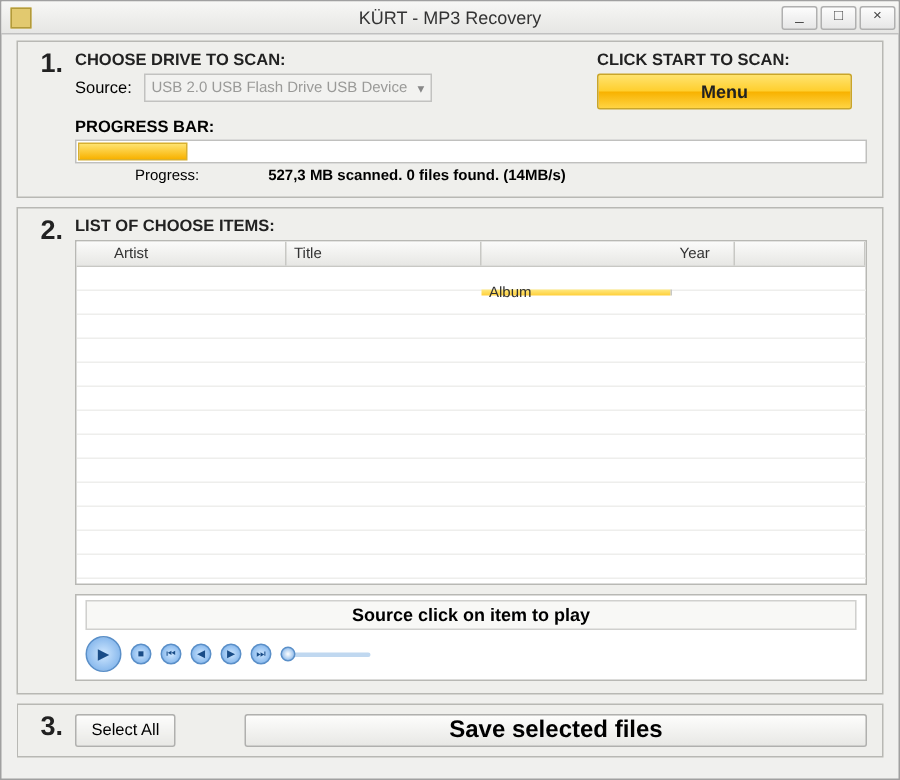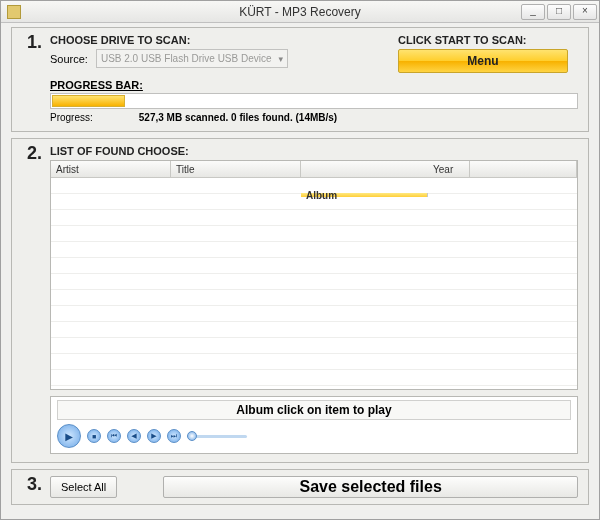--- a/index.html
+++ b/index.html
@@ -126,40 +126,40 @@
     border: 1px solid #c9a52a;
     background: linear-gradient(#ffe36f,#ffcf2e 48%,#f8b200 52%,#ffd443);
     color: #222;
     font-weight: bold;
     font-size: 12px;
     display: flex;
     align-items: center;
     justify-content: center;
     border-radius: 2px;
   }
-  .progress-label { font-weight: bold; margin-top: 6px; text-decoration: underline; }
+  .progress-label { font-weight: bold; margin-top: 6px; }
   .progress-outer {
     width: 100%;
     height: 16px;
     border: 1px solid #c0c0be;
     background: #fff;
     margin-top: 2px;
     padding: 1px;
   }
   .progress-fill {
     height: 100%;
     width: 14%;
     background: linear-gradient(#ffe36f,#f8b200);
     border: 1px solid #d8b030;
   }
   .progress-text {
     margin-top: 3px;
     font-size: 10px;
   }
-  .progress-text .plbl { display: inline-block; min-width: 46px; }
+  .progress-text .plbl { display: inline-block; min-width: 46px; margin-left: 40px; }
   .progress-text .pval { font-weight: bold; padding-left: 40px; }
 
   
   .listpanel .heading { margin-bottom: 3px; }
   .grid {
     border: 1px solid #b8b8b4;
     background: #fff;
     height: 230px;
     overflow: hidden;
   }
@@ -170,23 +170,23 @@
     border-bottom: 1px solid #c8c8c4;
     font-size: 10px;
   }
   .gh {
     border-right: 1px solid #c8c8c4;
     padding: 2px 5px;
     color: #333;
     display: flex;
     align-items: center;
   }
-  .gh.artist { width: 120px; }
+  .gh.artist { width: 120px; margin-left: 20px; }
   .gh.title  { width: 130px; }
-  .gh.album  { width: 127px; background: linear-gradient(#ffe980,#ffcf3a); font-weight: bold; margin-top: 32px; }
+  .gh.album  { width: 127px; background: linear-gradient(#ffe980,#ffcf3a); font-weight: normal; margin-top: 32px; }
   .gh.year   { width: 42px; }
   .gh.blank  { flex: 1; }
   .grid-body {
     height: 213px;
     overflow-y: scroll;
   }
   .grid-row {
     height: 16px;
     border-bottom: 1px solid #eeeeec;
   }
@@ -313,21 +313,21 @@
         <div class="progress-text">
           <span class="plbl">Progress:</span>
           <span class="pval">527,3 MB scanned. 0 files found. (14MB/s)</span>
         </div>
       </div>
     </div>
 
     <div class="panel listpanel">
       <div class="panel-inner">
         <div class="stepnum" style="left:0;transform:none;position:absolute;">2.</div>
-        <div class="heading">LIST OF FOUND CHOOSE:</div>
+        <div class="heading">LIST OF CHOOSE ITEMS:</div>
 
         <div class="grid">
           <div class="grid-head">
             <div class="gh artist">Artist</div>
             <div class="gh title">Title</div>
             <div class="gh album">Album</div>
             <div class="gh year">Year</div>
             <div class="gh blank"></div>
           </div>
           <div class="grid-body">
@@ -343,21 +343,21 @@
             <div class="grid-row"></div>
             <div class="grid-row"></div>
             <div class="grid-row"></div>
             <div class="grid-row"></div>
             <div class="grid-row"></div>
 
           </div>
         </div>
 
         <div class="player-box">
-          <div class="player-title">Album click on item to play</div>
+          <div class="player-title">Source click on item to play</div>
           <div class="player-ctrls">
             <div class="pbtn big">▶</div>
             <div class="pbtn">■</div>
             <div class="pbtn">⏮</div>
             <div class="pbtn">◀</div>
             <div class="pbtn">▶</div>
             <div class="pbtn">⏭</div>
             <div class="seek">
               <div class="knob"></div>
             </div>

